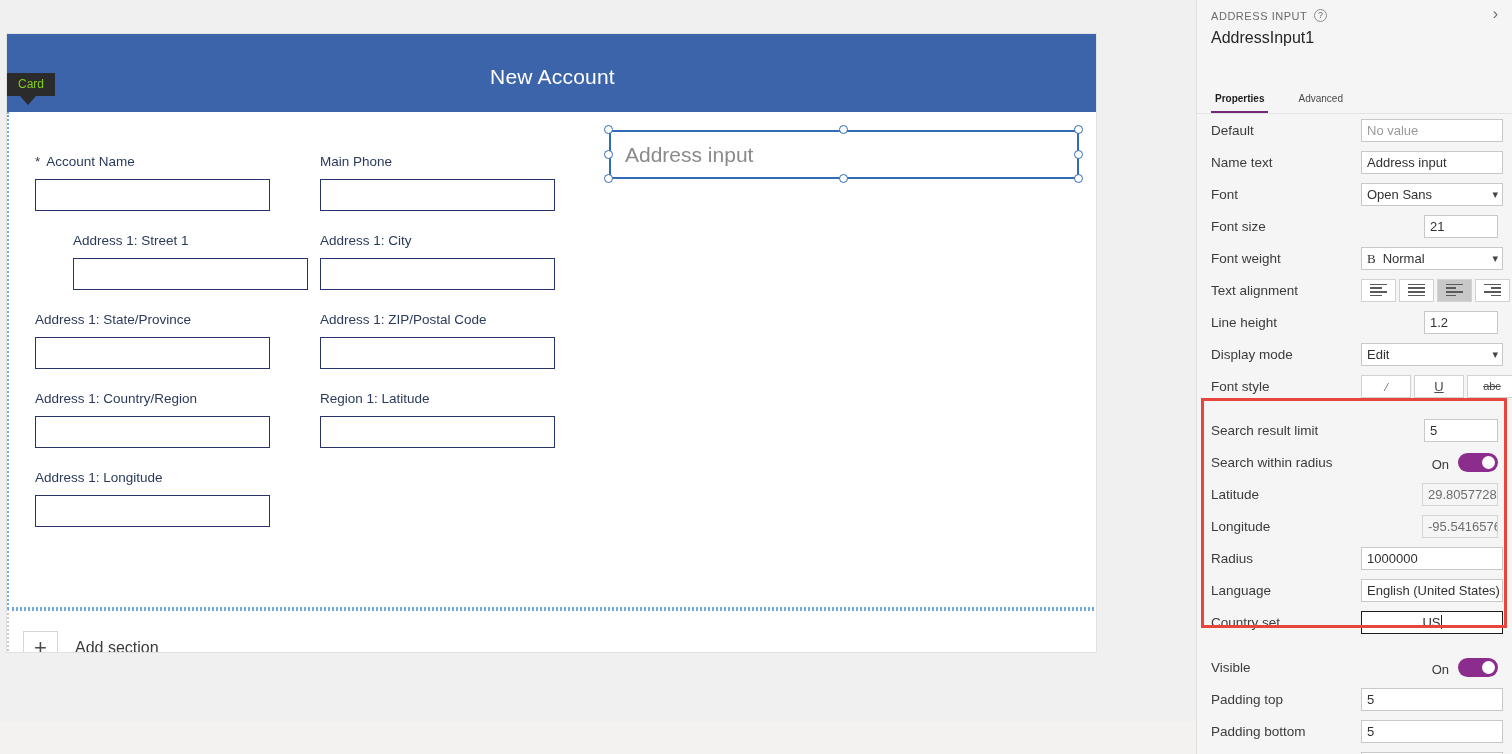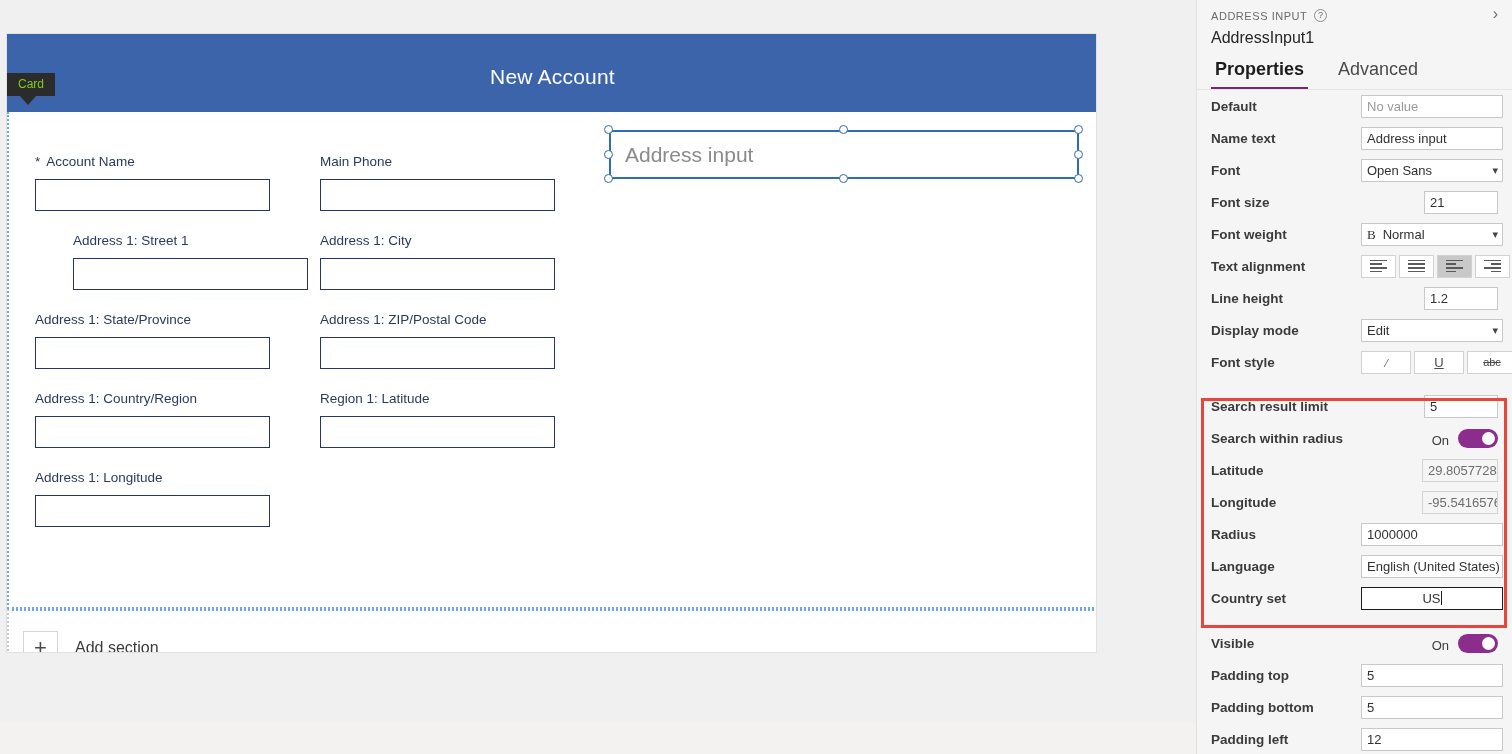--- a/index.html
+++ b/index.html
@@ -193,45 +193,45 @@
     font-size: 16px;
     color: #262626;
   }
   #props-tabs {
     display: flex;
     margin-top: 12px;
     padding-left: 14px;
     border-bottom: 1px solid #e4e4e4;
   }
   .ptab {
-    font-size: 18px;
+    font-size: 10px;
     color: #4a4a4a;
     padding: 0 4px 7px 4px;
     margin-right: 26px;
     border-bottom: 2px solid transparent;
+    margin-top: 34px;
   }
   .ptab.active {
     color: #1d1d1d;
     font-weight: bold;
     border-bottom-color: #742774;
   }
 
   #props-list { position: relative; }
 
   .prow {
     display: flex; align-items: center;
     height: 32px;
     padding: 0 14px 0 14px;
   }
   .plabel {
     flex: 0 0 150px;
     font-size: 13.5px;
     color: #3b3b3b;
     white-space: nowrap;
-    font-weight: bold;
   }
   .pctl { flex: 1; display: flex; justify-content: flex-end; }
 
   .tinput {
     width: 142px; height: 23px;
     border: 1px solid #c8c8c8;
     background: #ffffff;
     font-size: 13px;
     color: #323130;
     padding: 0 5px;

